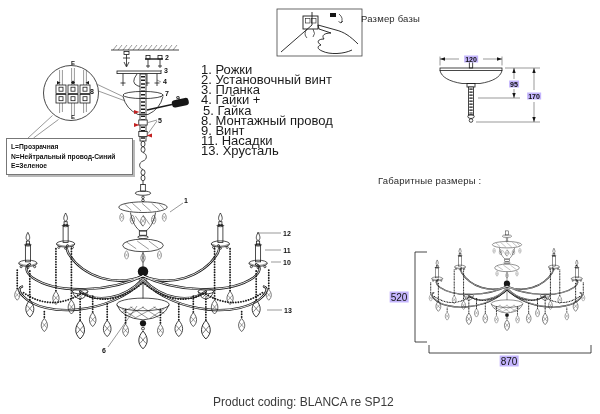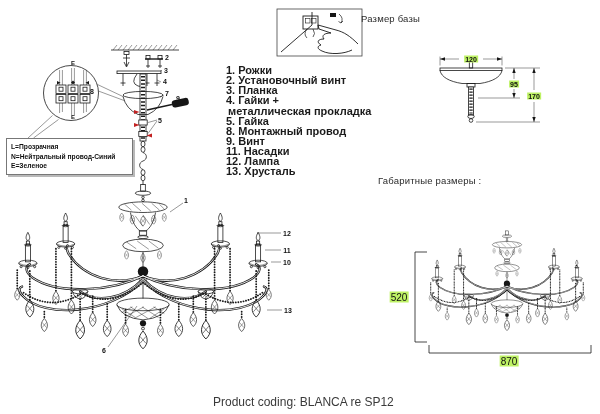--- a/index.html
+++ b/index.html
@@ -8,30 +8,30 @@
   svg.art{position:absolute;left:0;top:0}
   .ln{stroke:#1a1a1a;stroke-width:.8;fill:none}
   .thin{stroke-width:.45}
   .fillk{fill:#161616;stroke:none}
   .red{fill:#c22222;stroke:none}
   .arm{stroke:#1a1a1a;stroke-width:2.4;fill:none;stroke-linecap:round}
   .armi{stroke:#ffffff;stroke-width:.9;fill:none;stroke-linecap:round}
   .bead{stroke:#1a1a1a;stroke-width:1.9;fill:none;stroke-dasharray:.1 2.6;stroke-linecap:round}
   .txt{position:absolute;color:#1a1a1a;white-space:nowrap}
   .title{font-size:9.5px;color:#2b2b2b;letter-spacing:.2px}
-  .parts{left:226px;top:65px;font-size:11px;font-weight:700;color:#1b1b1b}
+  .parts{left:201px;top:65px;font-size:13px;font-weight:400;color:#1b1b1b}
   .parts div{height:10.15px;line-height:10.15px}
   .parts div:nth-child(5){padding-left:2px}
   .legendbox{position:absolute;left:6px;top:138px;width:127px;height:37px;
              border:1px solid #777;background:#fff;box-shadow:2px 2px 0 #b9b9b9;
              font-size:6.7px;font-weight:700;color:#111;padding:3px 0 0 4px;box-sizing:border-box}
   .legendbox div{line-height:9.6px;white-space:nowrap}
   .callout{position:absolute;font-size:7px;font-weight:700;color:#111;
            transform:translate(-50%,-50%);white-space:nowrap}
-  .dim{position:absolute;background:#bef264;padding:0 1px;color:#111;
+  .dim{position:absolute;background:#c4b5fd;padding:0 1px;color:#111;
        transform:translate(-50%,-50%);white-space:nowrap}
   .dim.small{font-size:7px;font-weight:700}
   .dim.big{font-size:10px;font-weight:400}
   .terml{position:absolute;font-size:6px;font-weight:700;color:#111;transform:translate(-50%,-50%)}
   .product{font-size:12px;color:#3a3a3a}
 </style>
 </head>
 <body>
 
 <div class="page">
@@ -292,26 +292,24 @@
 </div>
 
 <span class="terml" style="left:73px;top:63px">E</span>
 <span class="terml" style="left:73px;top:117px">E</span>
 
 <div class="txt parts">
   <div>1. Рожки</div>
   <div>2. Установочный винт</div>
   <div>3. Планка</div>
   <div>4. Гайки +</div>
-  <div>металлическая прокладка</div>
   <div>5. Гайка</div>
   <div>8. Монтажный провод</div>
   <div>9. Винт</div>
   <div>11. Насадки</div>
-  <div>12. Лампа</div>
   <div>13. Хрусталь</div>
 </div>
 
 <span class="txt title" style="left:361px;top:13px">Размер базы</span>
 <span class="txt title" style="left:378px;top:175px">Габаритные размеры :</span>
 
 <span class="dim small" style="left:471px;top:59px">120</span>
 <span class="dim small" style="left:514px;top:84px">95</span>
 <span class="dim small" style="left:534px;top:96px">170</span>
 <span class="dim big" style="left:399px;top:297px">520</span>

